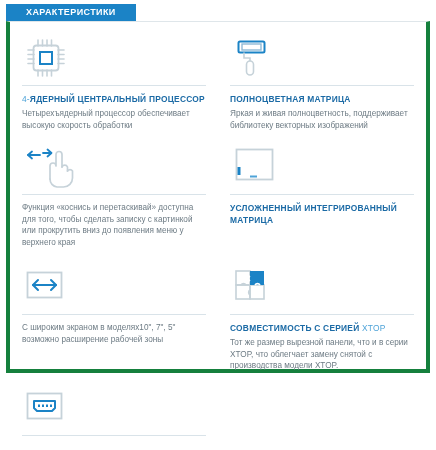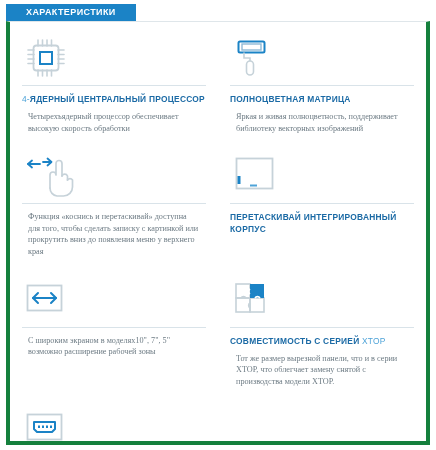--- a/index.html
+++ b/index.html
@@ -44,21 +44,21 @@
     white-space: nowrap;
     z-index: 3;
   }
 
   
   .panel {
     position: absolute;
     left: 6px;
     top: 21px;
     width: 424px;
-    height: 424px;
+    height: 352px;
     box-sizing: border-box;
     border: 4px solid #15803d;
     border-top: 1px solid #dfe6ea;
     background: #ffffff;
     padding: 0;
   }
 
   .grid {
     display: flex;
     flex-wrap: wrap;
@@ -98,22 +98,21 @@
   }
   .head .light {
     color: #4ea3d8;
     font-weight: normal;
     letter-spacing: 0.2px;
   }
   .body {
     font-size: 8.2px;
     color: #6d7b84;
     line-height: 11.6px;
-    margin: 6px;
-    font-family: Liberation Serif, serif;
+    margin: 0;
   }
 
   .cell.r1 { min-height: 100px; }
   .cell.r2 { min-height: 120px; }
   .cell.r3 { min-height: 84px; }
   .cell.r4 { min-height: 92px; }
 </style>
 </head>
 <body>
 
@@ -192,21 +191,21 @@
 
       <div class="cell r2">
         <div class="icon-wrap">
           <svg width="46" height="44" viewBox="0 0 46 44">
             <rect x="4.5" y="4.5" width="36" height="30" fill="none" stroke="#c6d2d9" stroke-width="1.8"></rect>
             <rect x="5.5" y="22" width="3" height="8" fill="#1b83c6"></rect>
             <rect x="18" y="30.5" width="7" height="2" fill="#4ea3d8"></rect>
           </svg>
         </div>
         <div class="rule"></div>
-        <div class="head">ПЕРЕТАСКИВАЙ ИНТЕГРИРОВАННЫЙ КОРПУС</div>
+        <div class="head">УСЛОЖНЕННЫЙ ИНТЕГРИРОВАННЫЙ МАТРИЦА</div>
       </div>
 
       <div class="cell r3">
         <div class="icon-wrap">
           <svg width="44" height="36" viewBox="0 0 44 36">
             <rect x="3.5" y="3.5" width="34" height="25" fill="none" stroke="#c6d2d9" stroke-width="1.8"></rect>
             <g stroke="#1b83c6" stroke-width="2" fill="none" stroke-linecap="round" stroke-linejoin="round">
               <line x1="9" y1="16" x2="32" y2="16"></line>
               <polyline points="14,11 9,16 14,21"></polyline>
               <polyline points="27,11 32,16 27,21"></polyline>

